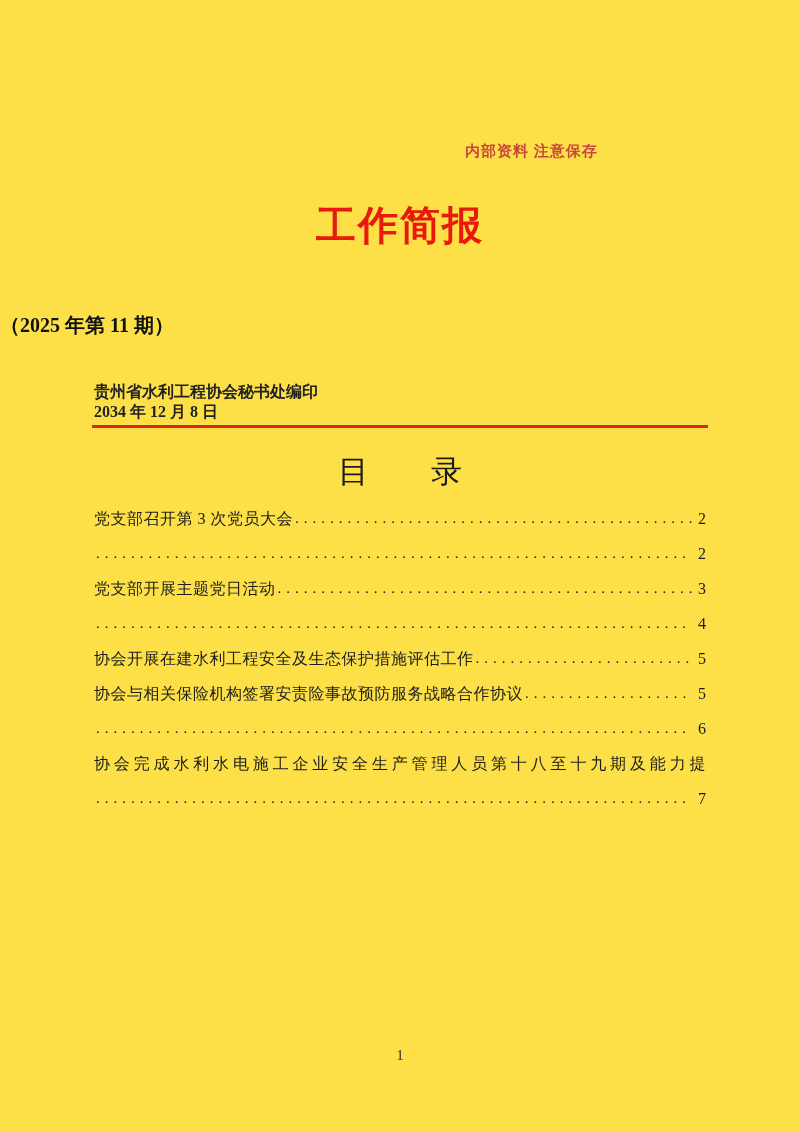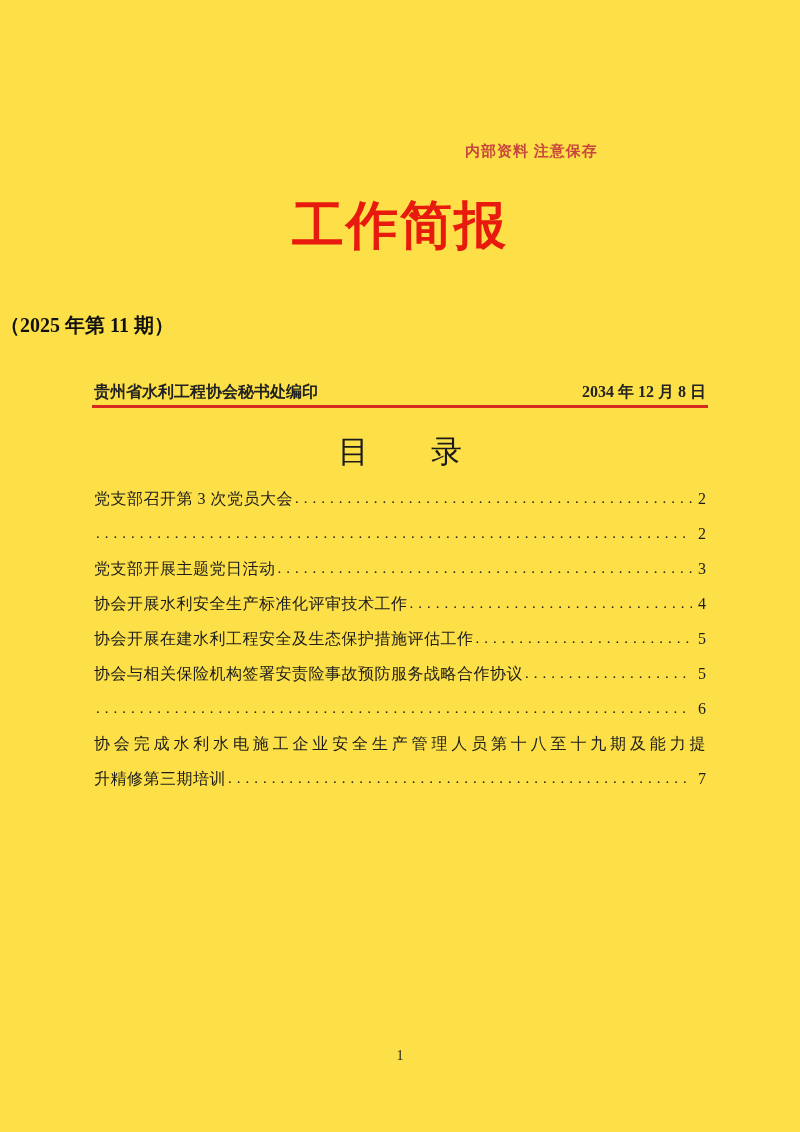--- a/index.html
+++ b/index.html
@@ -33,21 +33,21 @@
     text-align: center;
     font-size: 52px;
     line-height: 52px;
     font-weight: bold;
     letter-spacing: 3px;
     color: var(--title-red, #e8190d);
   }
   .doc-title {
     margin: 37px 0 0 0;
     text-align: center;
-    font-size: 52px;
+    font-size: 40px;
     line-height: 58px;
     font-weight: bold;
     letter-spacing: 2px;
     color: var(--title-red, #e8190d);
   }
   .issue {
     margin: 58px 0 0 0;
     text-align: left;
     font-size: 20px;
     line-height: 25px;
@@ -58,20 +58,21 @@
     display: flex;
     justify-content: space-between;
     align-items: baseline;
     margin: 44px 92px 0 92px;
     padding: 0 2px 3px 2px;
     font-size: 16px;
     line-height: 20px;
     font-weight: 600;
     color: #222222;
     border-bottom: 3px solid var(--rule-red, #d7281f);
+    flex-direction: column;
   }
   .toc-heading {
     margin: 27px 0 2px 0;
     text-align: center;
     font-size: 31px;
     line-height: 34px;
     font-weight: normal;
     color: #1a1a1a;
   }
   .toc {
@@ -145,41 +146,39 @@
       <div class="toc-row">
         <span class="toc-dots">........................................................................................................................</span>
         <span class="toc-page">2</span>
       </div>
       <div class="toc-row">
         <span class="toc-text">党支部开展主题党日活动</span>
         <span class="toc-dots">........................................................................................................................</span>
         <span class="toc-page">3</span>
       </div>
       <div class="toc-row">
-        <span class="toc-text">协会开展水利安全生产标准化评审技术工作</span>
         <span class="toc-dots">........................................................................................................................</span>
         <span class="toc-page">4</span>
       </div>
       <div class="toc-row">
         <span class="toc-text">协会开展在建水利工程安全及生态保护措施评估工作</span>
         <span class="toc-dots">........................................................................................................................</span>
         <span class="toc-page">5</span>
       </div>
       <div class="toc-row">
         <span class="toc-text">协会与相关保险机构签署安责险事故预防服务战略合作协议</span>
         <span class="toc-dots">........................................................................................................................</span>
         <span class="toc-page">5</span>
       </div>
       <div class="toc-row">
         <span class="toc-dots">........................................................................................................................</span>
         <span class="toc-page">6</span>
       </div>
       <div class="toc-line-full">协会完成水利水电施工企业安全生产管理人员第十八至十九期及能力提</div>
       <div class="toc-row">
-        <span class="toc-text">升精修第三期培训</span>
         <span class="toc-dots">........................................................................................................................</span>
         <span class="toc-page">7</span>
       </div>
     </div>
 
   <div class="footer-page">1</div>
 
 </div>
 
 </body></html>

